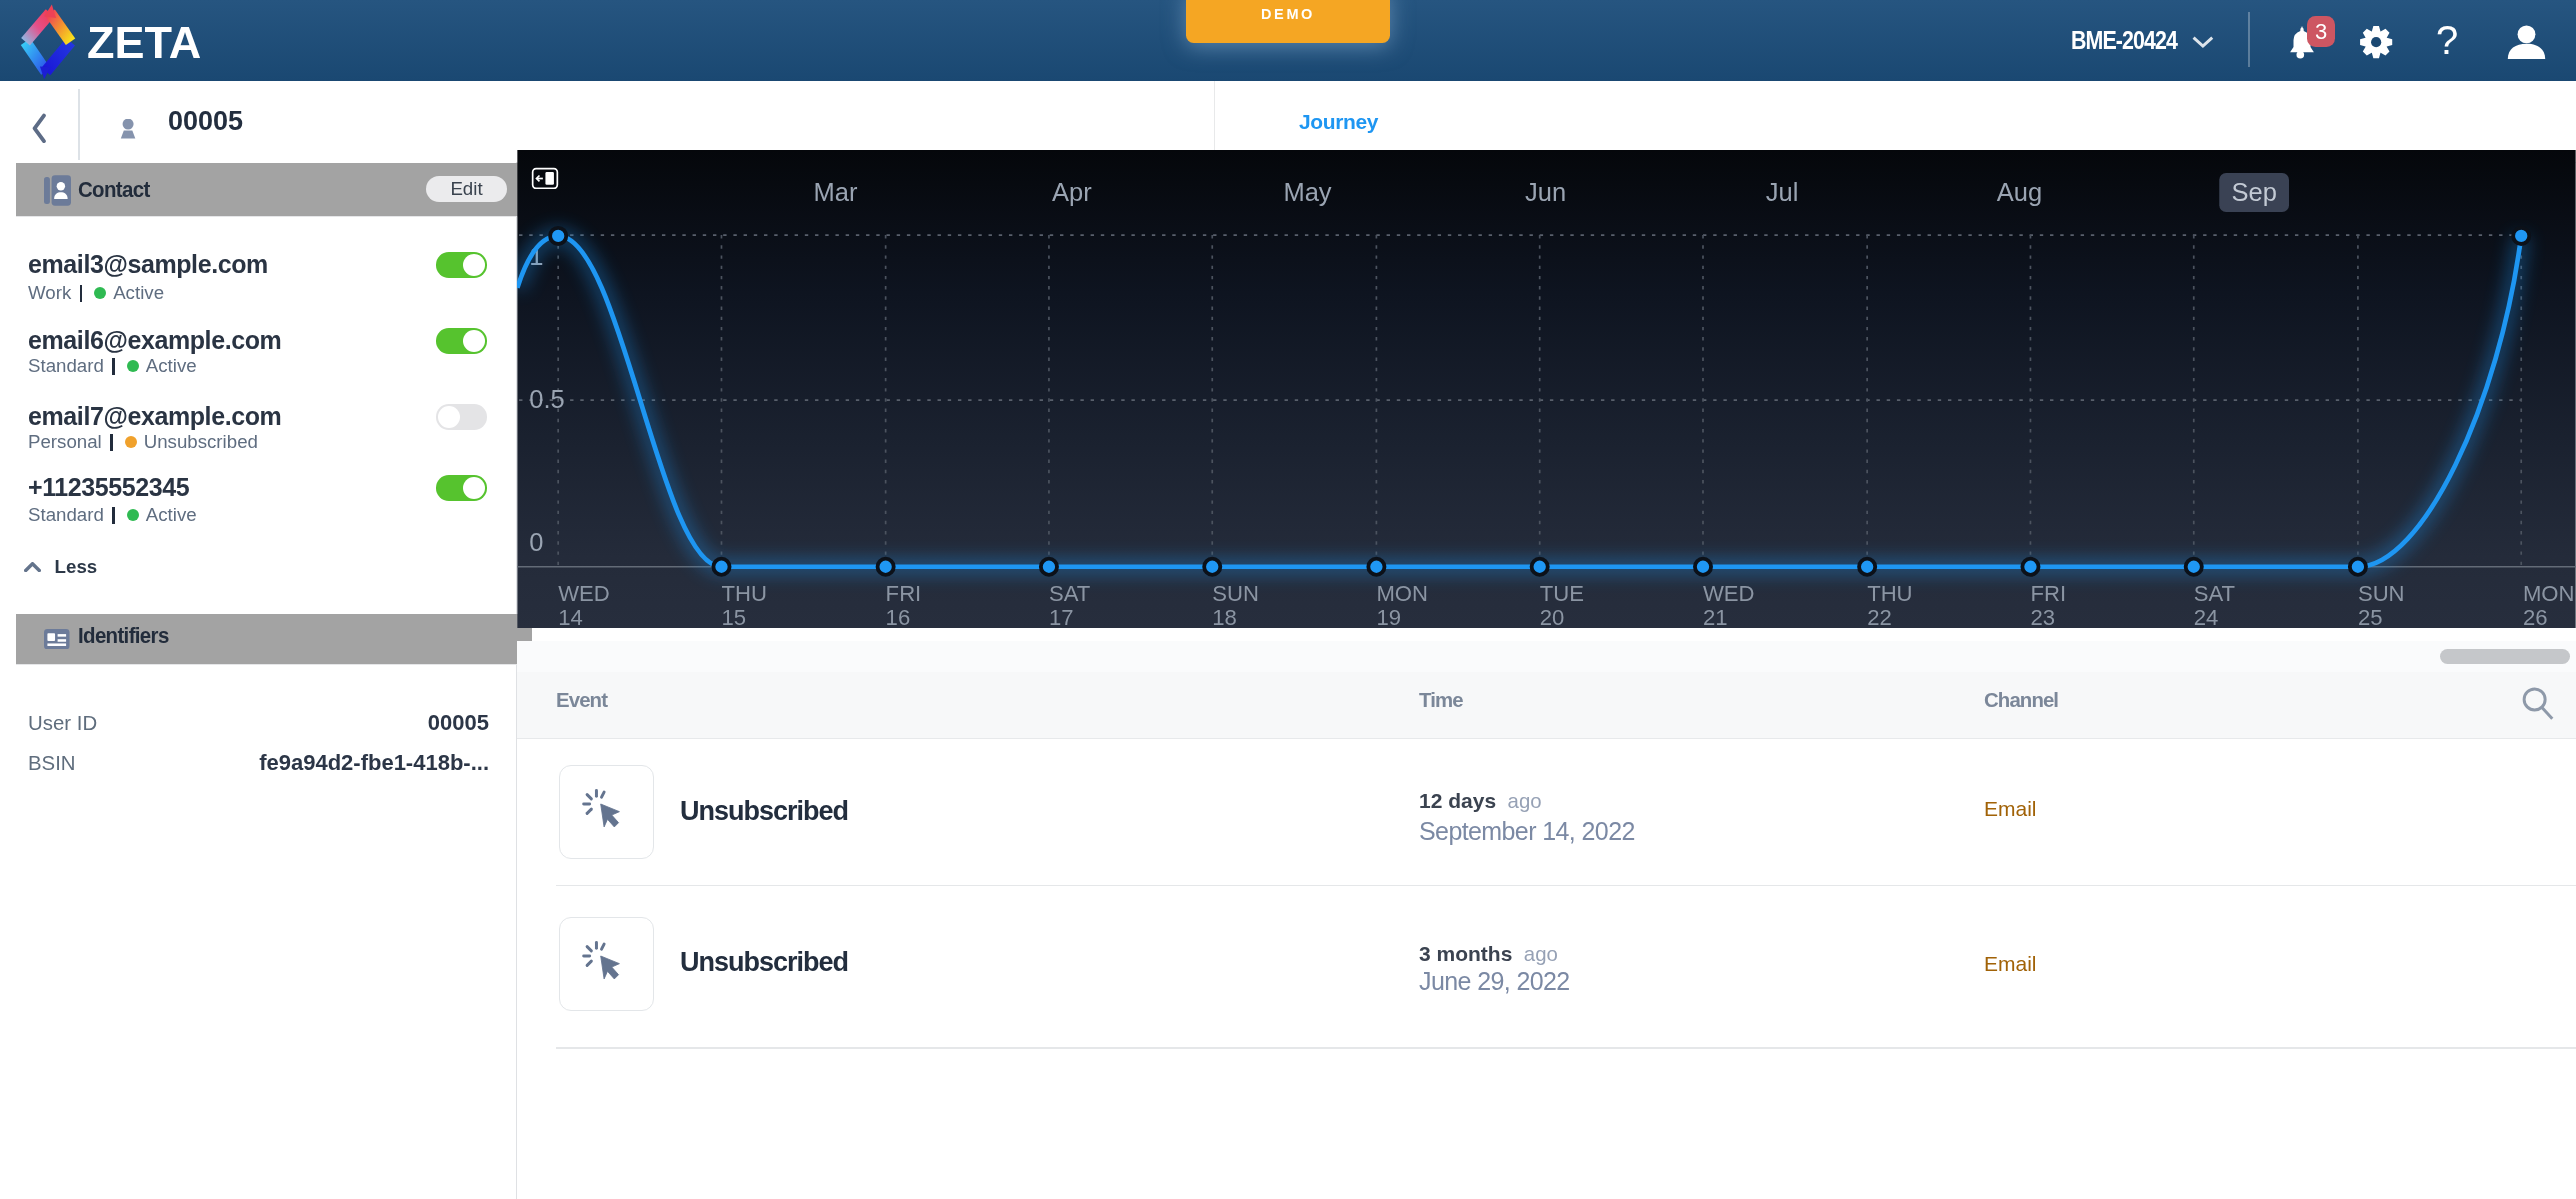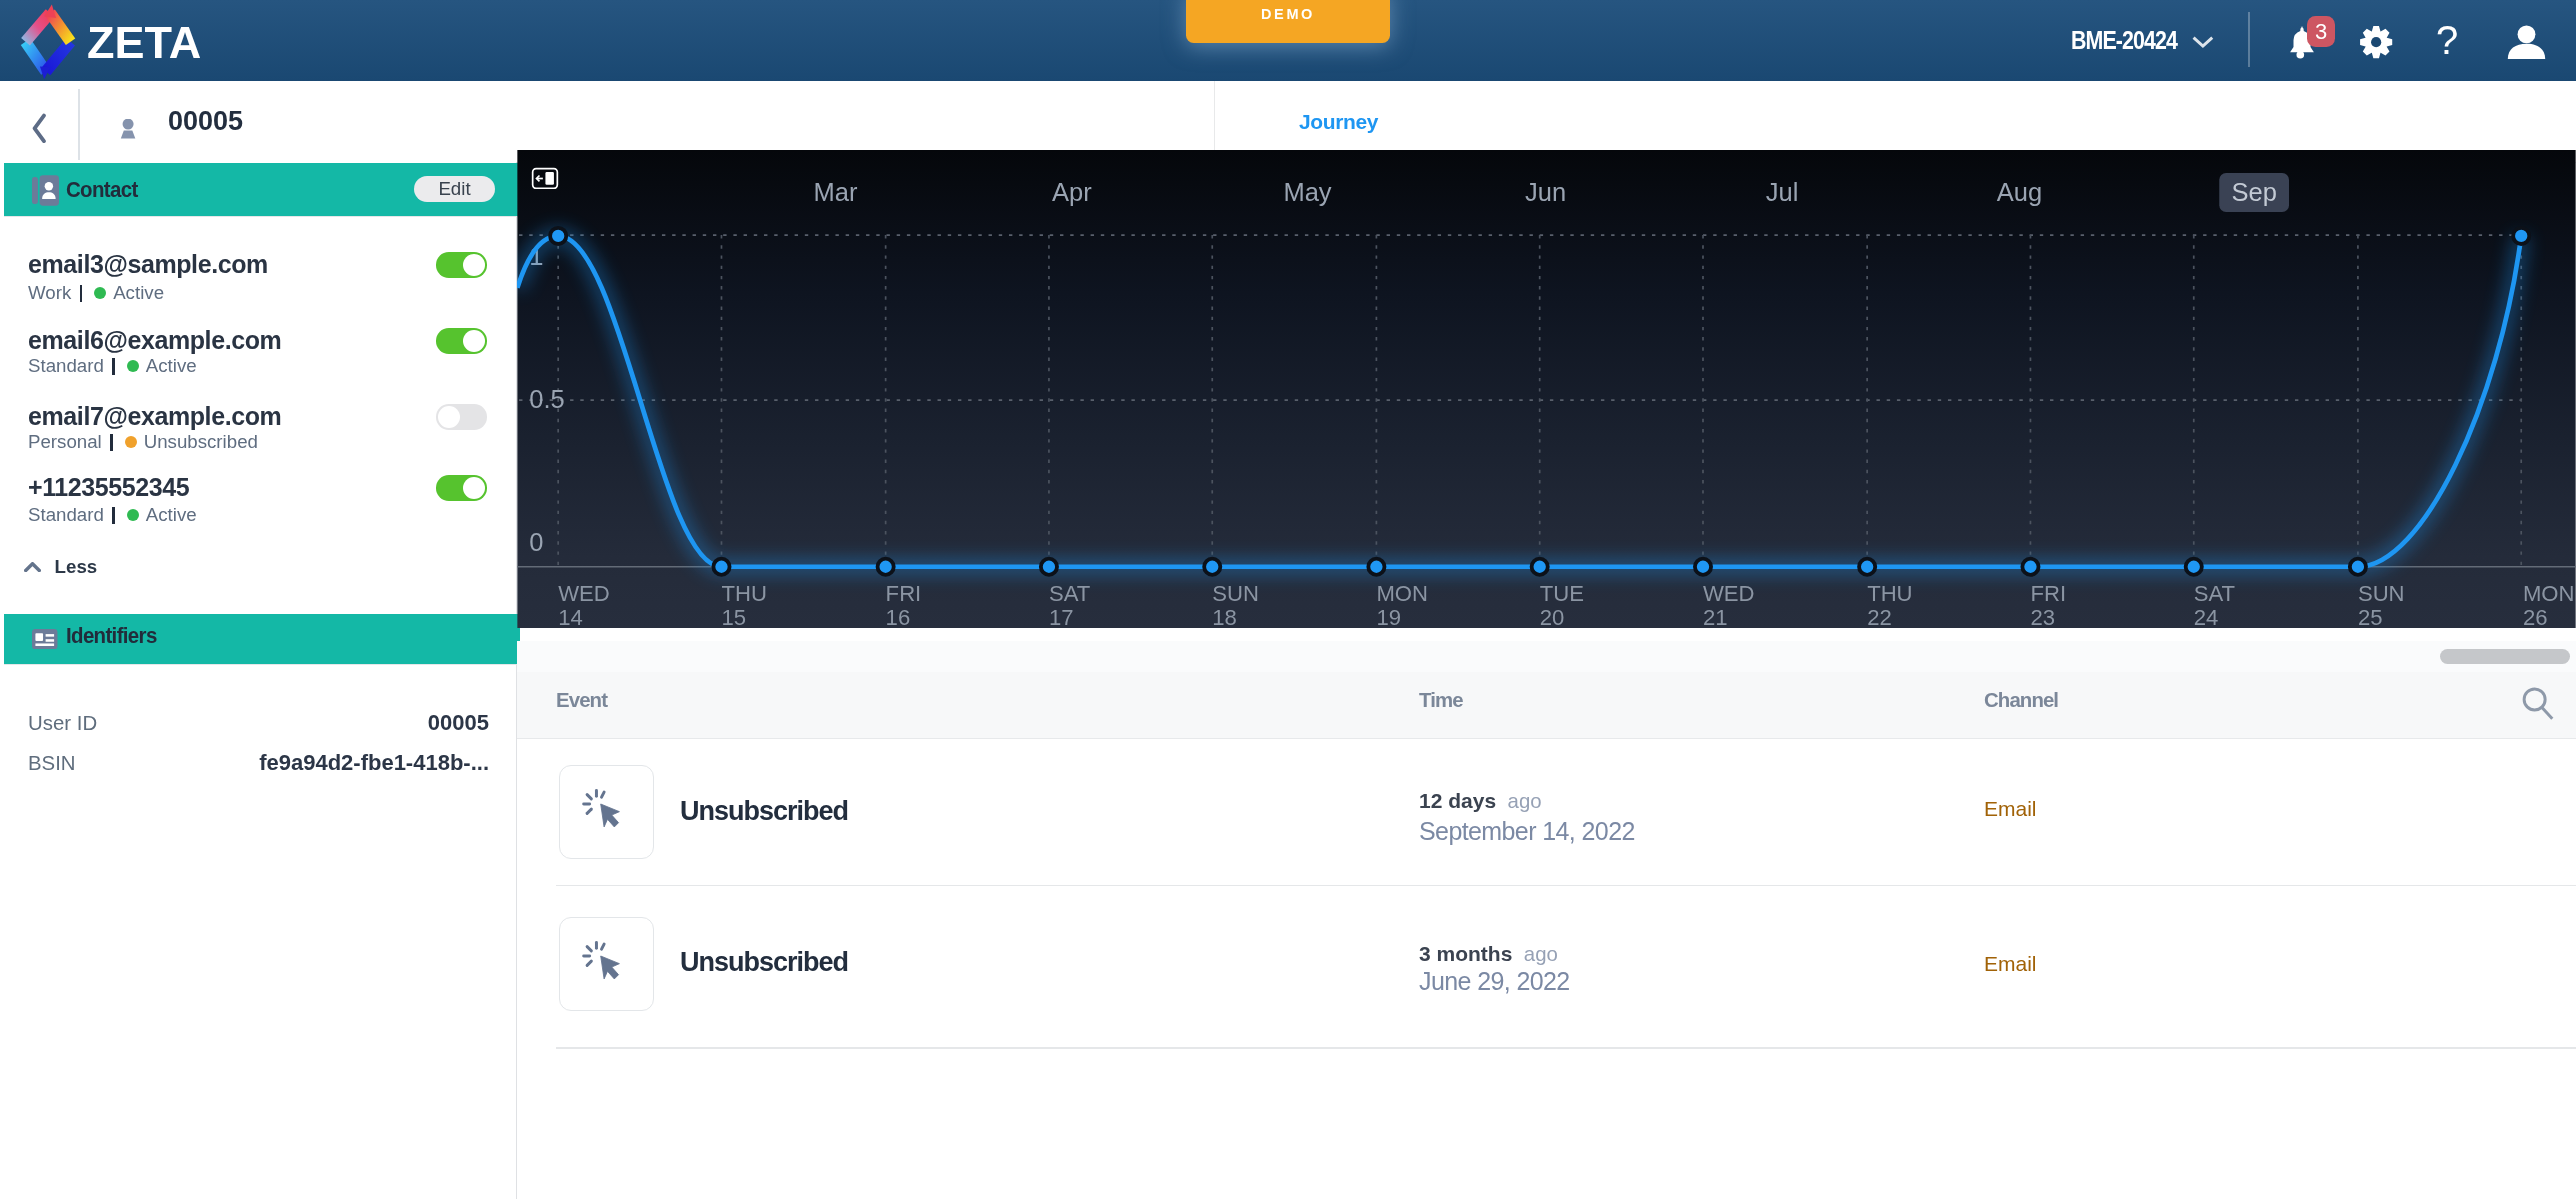--- a/index.html
+++ b/index.html
@@ -32,21 +32,21 @@
   font-size:22px;padding-left:19px; }
 #tab-j { width:229px; background:#fff; color:#1e96f2; font-weight:bold;
   border-left:1.7px solid #e8e9ea; font-size:21px; letter-spacing:-0.4px; }
 #tab-d { width:231px; background:#f0f0f2; color:#49525e; font-weight:500;
   border-left:1.7px solid #dadbdd; font-size:21px; letter-spacing:-0.4px; }
 #tab-r { width:232px; background:#f0f0f2; color:#49525e; font-weight:500;
   border-left:1.7px solid #dadbdd; border-right:1.7px solid #dadbdd; font-size:21px; letter-spacing:-0.4px; }
 
 #lpanel { position:absolute; left:0; top:162px; width:517px; height:1037px;
   background:#fff; border-right:1.7px solid #dfe1e4; }
-.band { position:absolute; left:4px; width:516px; height:54px; background:#14b8a6;
+.band { position:absolute; left:16px; width:516px; height:54px; background:#a3a3a3;
   border-bottom:1.7px solid #e5e6e8; }
 .band .bt { position:absolute; left:62px; font-size:22px; font-weight:bold; color:#222c3b; letter-spacing:-0.7px; transform:scaleX(.93); transform-origin:0 50%; }
 #band-contact { top:0.9px; }
 #edit { position:absolute; left:410px; top:13.6px; width:81px; height:26px;
   background:#ebebed; border-radius:13.6px; font-size:18.7px; color:#39424e;
   text-align:center; line-height:26px; font-weight:500; }
 .etitle { position:absolute; left:28px; font-size:25px; font-weight:bold; color:#2a3443; letter-spacing:-0.4px; }
 .esub { position:absolute; left:28px; display:flex; align-items:center; font-size:18.7px; color:#5f6d80; }
 .esub .bar { width:2.6px; height:17px; background:#222c3c; margin:0 12px 0 8.5px; }
 .esub .dot { width:12px; height:12px; border-radius:50%; margin-right:6.8px; }

